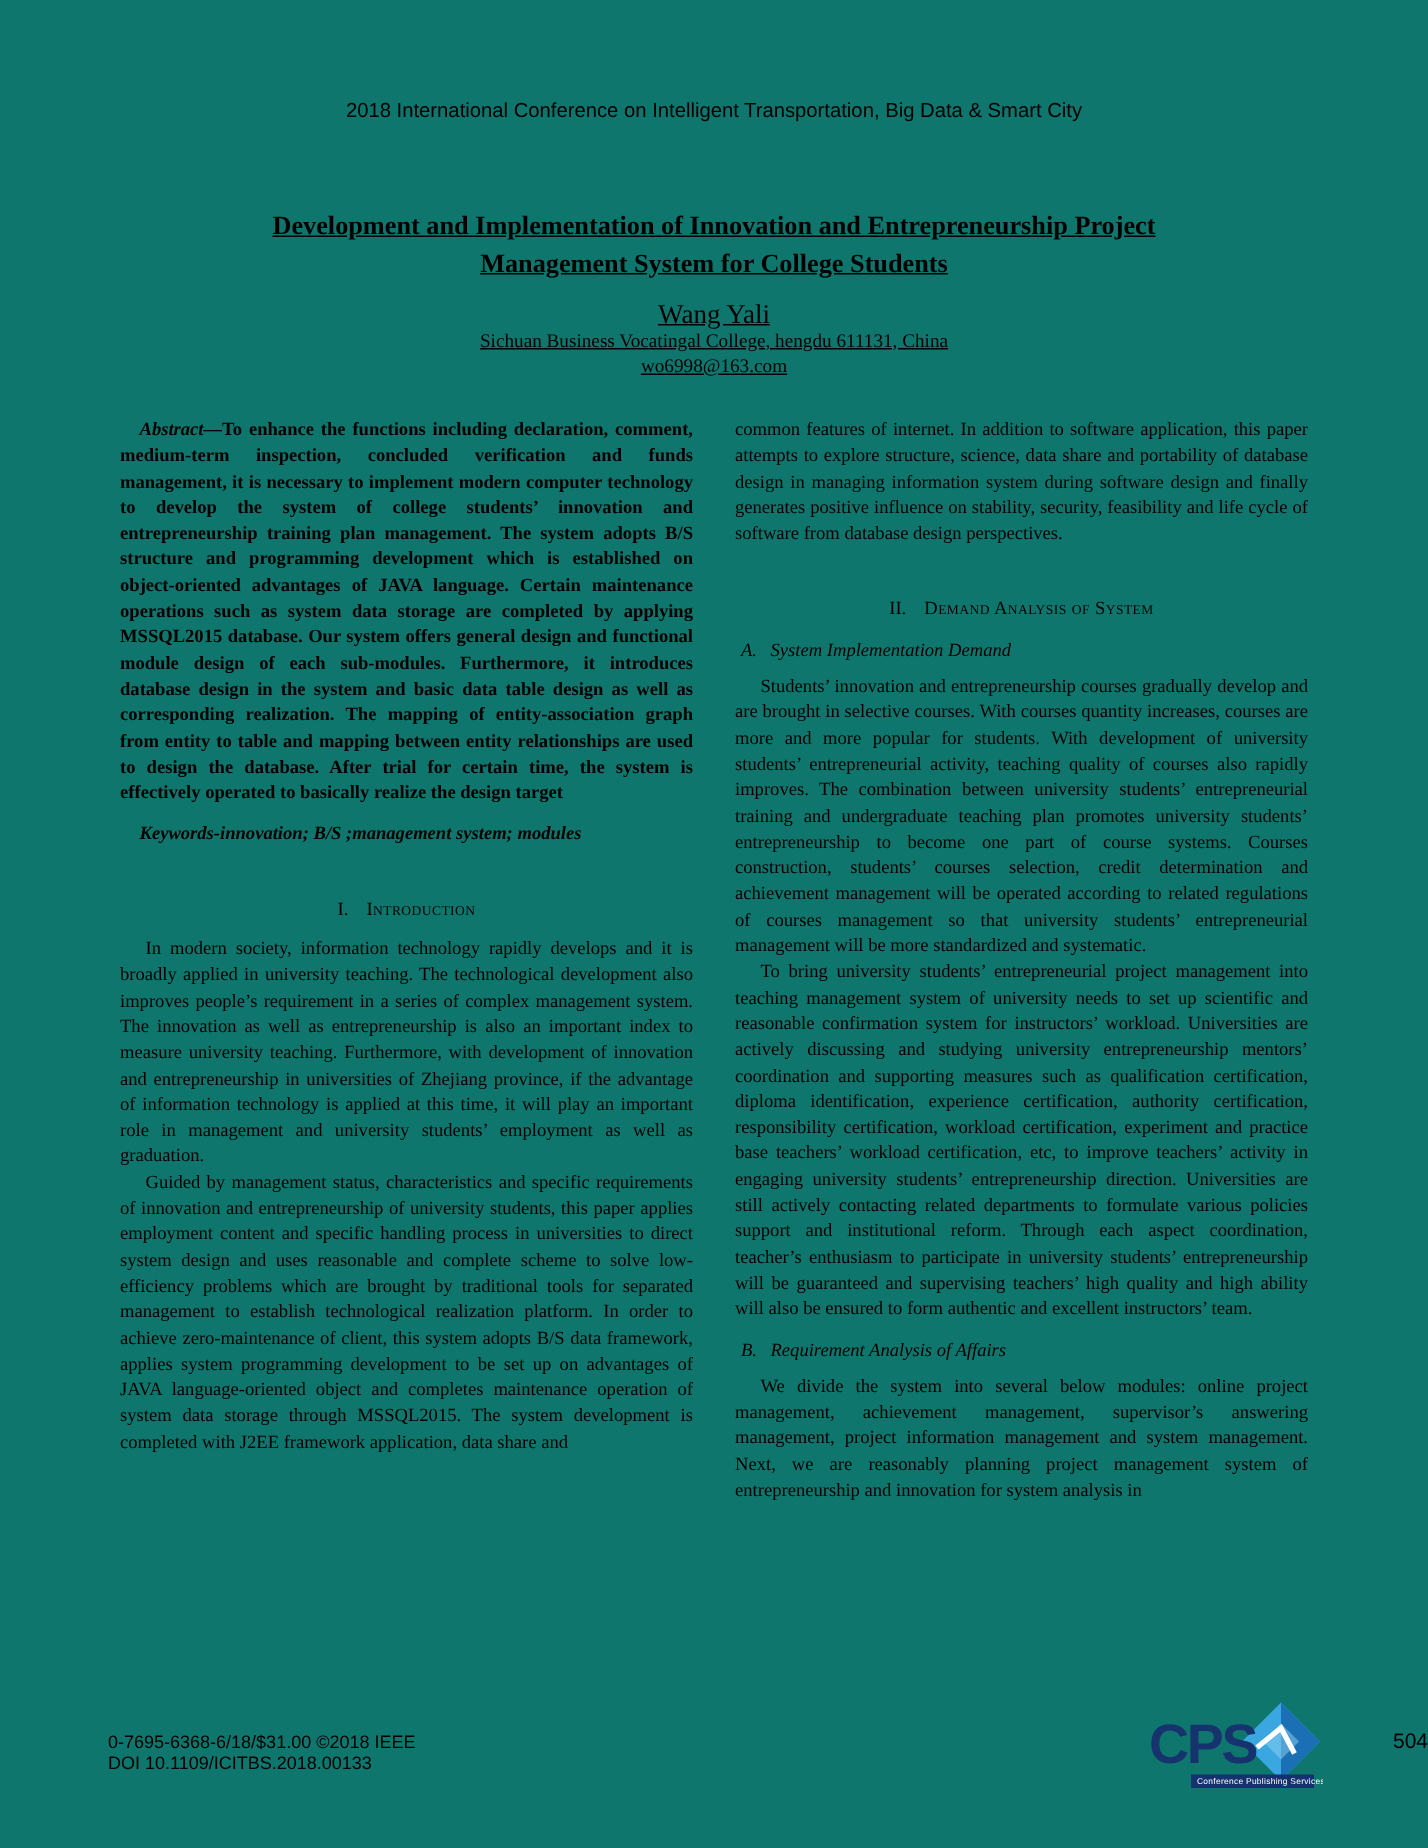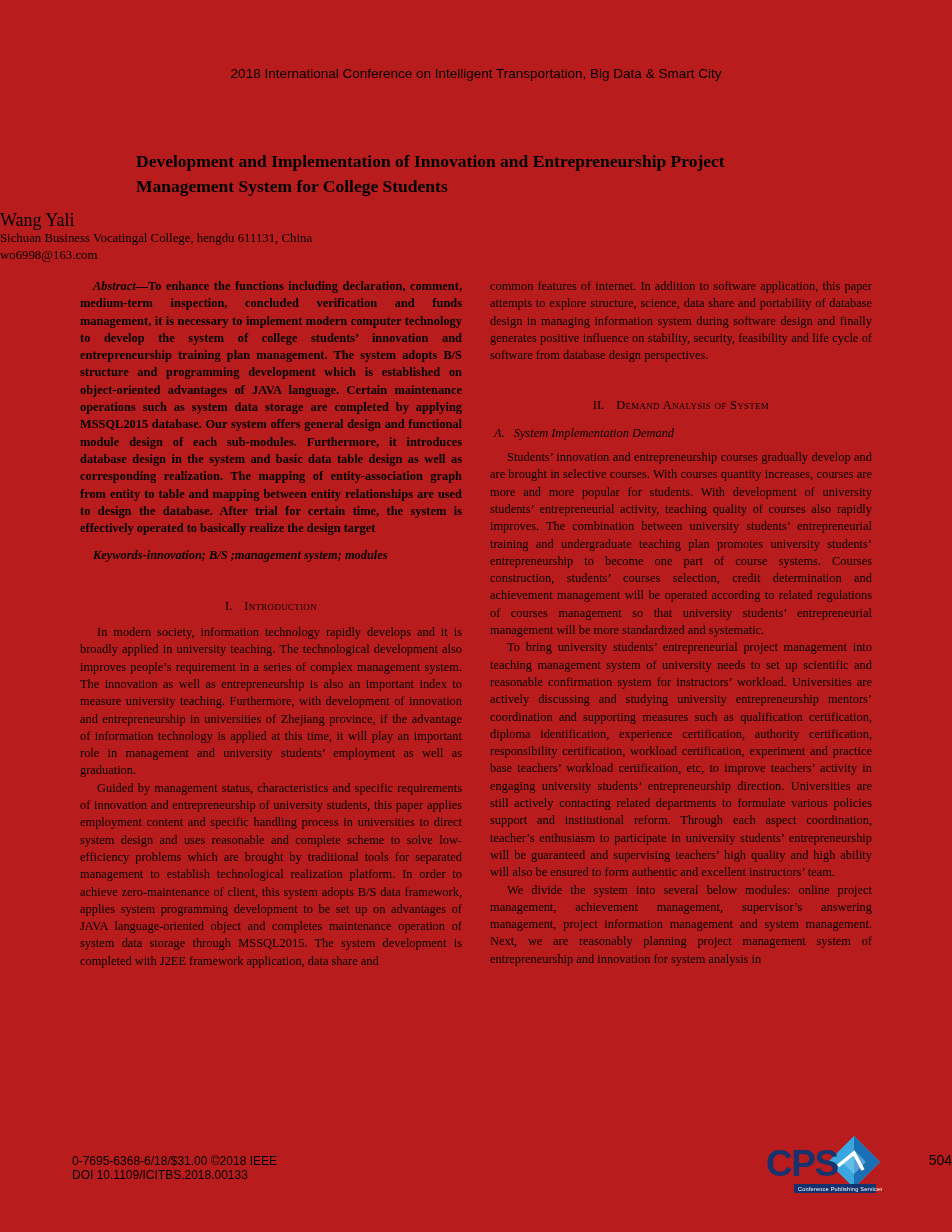--- a/index.html
+++ b/index.html
@@ -1,32 +1,32 @@
 <!DOCTYPE html>
 <html><head>
 <meta charset="utf-8">
 <style>
   * { margin: 0; padding: 0; box-sizing: border-box; }
   html, body { background: #e8e8e8; }
   .page {
     width: 952px; height: 1232px;
-    background: #b91c1c;
+    background: #0f766e;
     position: relative;
     margin: 0 auto;
     font-family: "Liberation Serif", serif;
     color: #000;
     overflow: hidden;
   }
   .conf-header {
     position: absolute; top: 66px; left: 0; right: 0;
     text-align: center;
     font-family: "Liberation Sans", sans-serif;
     font-size: 13.5px;
   }
-  .title-block { position: absolute; top: 149px; left: 0; right: 0; text-align: left; }
+  .title-block { position: absolute; top: 138px; left: 0; right: 0; text-align: center; text-decoration: underline; }
   .paper-title {
     font-size: 17.5px; font-weight: bold; line-height: 25px;
     max-width: 680px; margin: 0 auto;
   }
   .author-name { margin-top: 13px; font-size: 18px; line-height: 17.5px; }
   .affiliation { font-size: 12.8px; line-height: 17.5px; }
   .email { font-size: 12.8px; line-height: 17.5px; }
   .columns {
     position: absolute; top: 278px; left: 80px; right: 80px;
     display: flex; gap: 28px;
@@ -94,20 +94,21 @@
     <div class="col">
       <p class="para no-indent">common features of internet. In addition to software application, this paper attempts to explore structure, science, data share and portability of database design in managing information system during software design and finally generates positive influence on stability, security, feasibility and life cycle of software from database design perspectives.</p>
 
       <p class="section-heading"><span class="sec-num">II.</span><span class="sec-title">Demand Analysis of System</span></p>
 
       <p class="subsection-heading"><span class="sub-label">A.</span><span>System Implementation Demand</span></p>
 
       <p class="para">Students’ innovation and entrepreneurship courses gradually develop and are brought in selective courses. With courses quantity increases, courses are more and more popular for students. With development of university students’ entrepreneurial activity, teaching quality of courses also rapidly improves. The combination between university students’ entrepreneurial training and undergraduate teaching plan promotes university students’ entrepreneurship to become one part of course systems. Courses construction, students’ courses selection, credit determination and achievement management will be operated according to related regulations of courses management so that university students’ entrepreneurial management will be more standardized and systematic.</p>
       <p class="para">To bring university students’ entrepreneurial project management into teaching management system of university needs to set up scientific and reasonable confirmation system for instructors’ workload. Universities are actively discussing and studying university entrepreneurship mentors’ coordination and supporting measures such as qualification certification, diploma identification, experience certification, authority certification, responsibility certification, workload certification, experiment and practice base teachers’ workload certification, etc, to improve teachers’ activity in engaging university students’ entrepreneurship direction. Universities are still actively contacting related departments to formulate various policies support and institutional reform. Through each aspect coordination, teacher’s enthusiasm to participate in university students’ entrepreneurship will be guaranteed and supervising teachers’ high quality and high ability will also be ensured to form authentic and excellent instructors’ team.</p>
 
+      <p class="subsection-heading"><span class="sub-label">B.</span><span>Requirement Analysis of Affairs</span></p>
 
       <p class="para">We divide the system into several below modules: online project management, achievement management, supervisor’s answering management, project information management and system management. Next, we are reasonably planning project management system of entrepreneurship and innovation for system analysis in</p>
     </div>
 
   </div>
 
   <div class="footer-left">
     <div>0-7695-6368-6/18/$31.00 ©2018 IEEE</div>
     <div>DOI 10.1109/ICITBS.2018.00133</div>
   </div>

